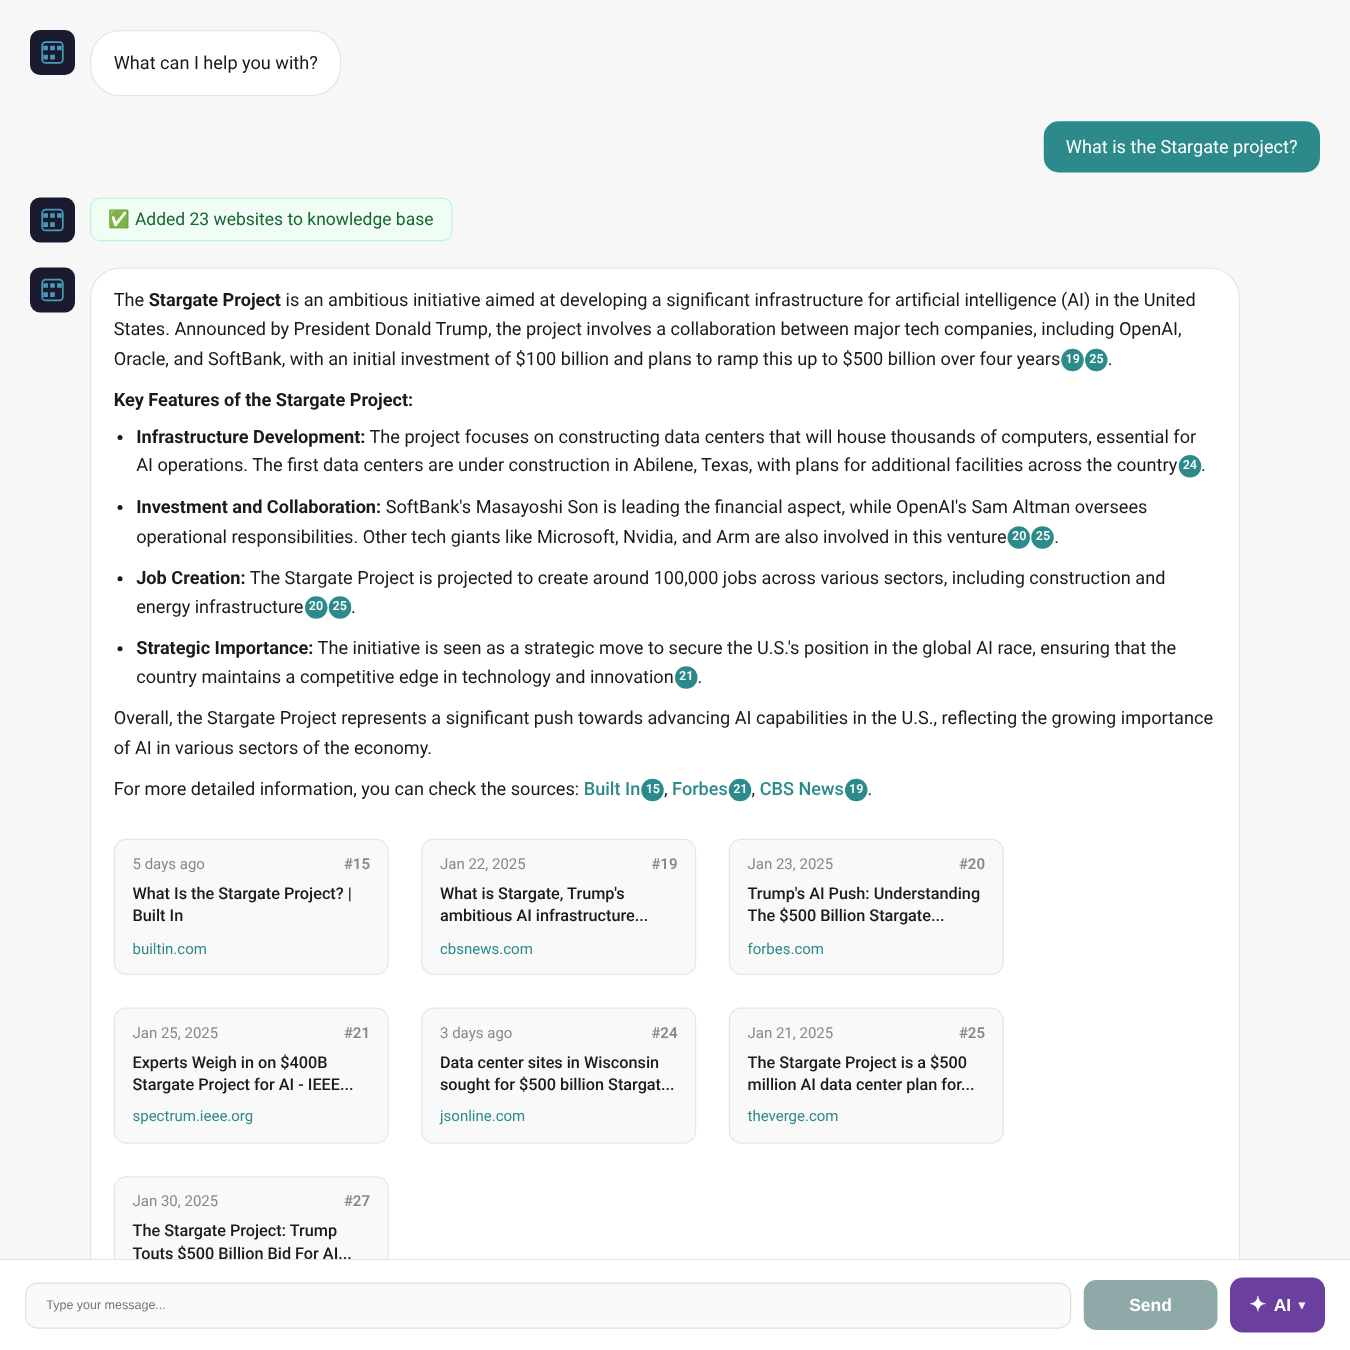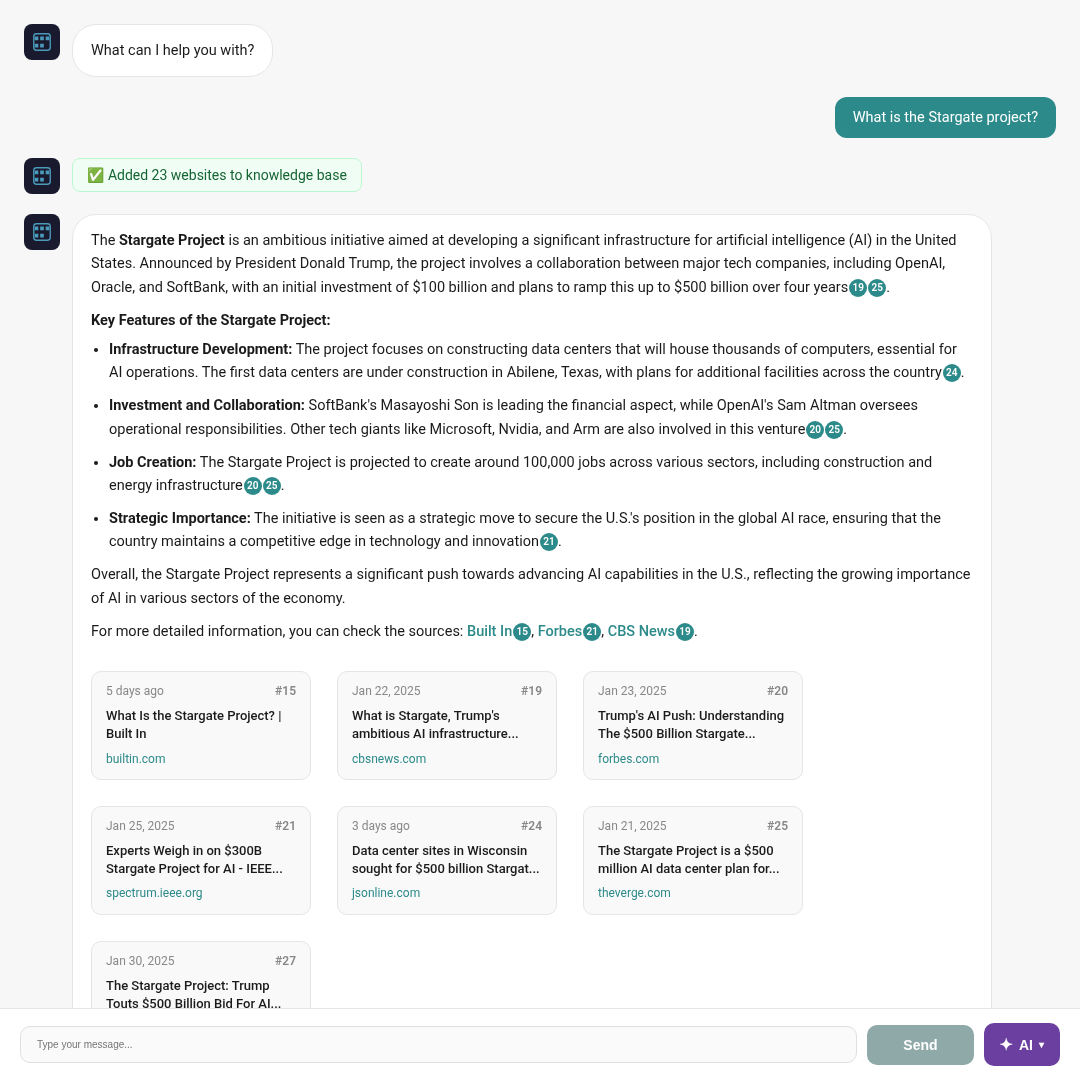--- a/index.html
+++ b/index.html
@@ -287,21 +287,21 @@
             <span class="source-num">#20</span>
           </div>
           <div class="source-title">Trump's AI Push: Understanding The $500 Billion Stargate...</div>
           <div class="source-domain">forbes.com</div>
         </div>
         <div class="source-card">
           <div class="source-card-header">
             <span class="source-date">Jan 25, 2025</span>
             <span class="source-num">#21</span>
           </div>
-          <div class="source-title">Experts Weigh in on $300B Stargate Project for AI - IEEE...</div>
+          <div class="source-title">Experts Weigh in on $400B Stargate Project for AI - IEEE...</div>
           <div class="source-domain">spectrum.ieee.org</div>
         </div>
         <div class="source-card">
           <div class="source-card-header">
             <span class="source-date">3 days ago</span>
             <span class="source-num">#24</span>
           </div>
           <div class="source-title">Data center sites in Wisconsin sought for $500 billion Stargat...</div>
           <div class="source-domain">jsonline.com</div>
         </div>

